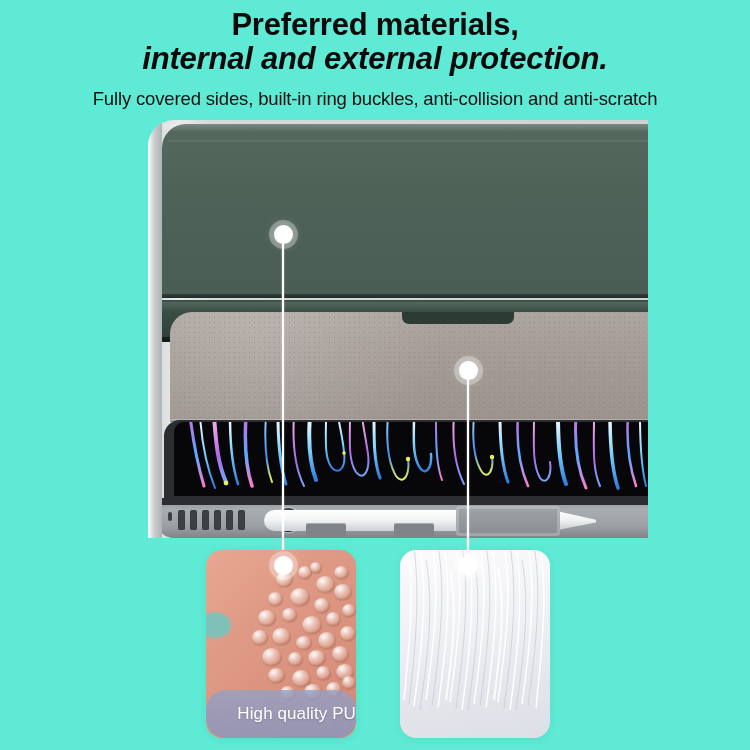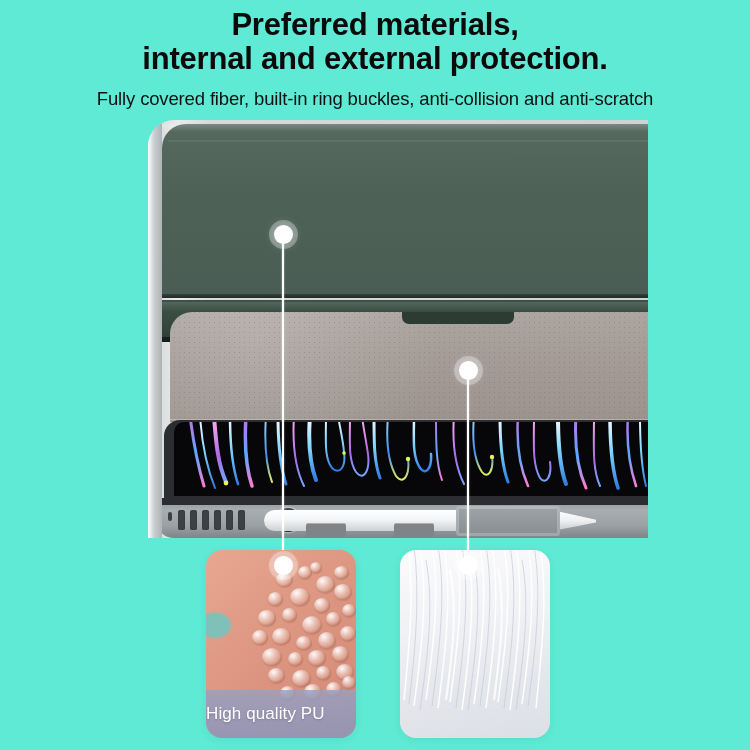--- a/index.html
+++ b/index.html
@@ -10,21 +10,21 @@
     -webkit-font-smoothing:antialiased;
   }
   #stage{position:absolute;left:0;top:0;width:750px;height:750px;background:#5eead4;overflow:hidden;}
 
   
   .headline{
     position:absolute;left:0;top:8px;width:750px;text-align:center;
     font-size:31px;line-height:34px;font-weight:bold;color:#0b0b0b;
     letter-spacing:-0.2px;
   }
-  .headline .l2{display:block;}
+  .headline .l2{display:block;font-style:italic;}
   .subhead{
     position:absolute;left:0;top:88px;width:750px;text-align:center;
     font-size:18.5px;line-height:22px;font-weight:normal;color:#111;
     letter-spacing:-0.15px;
   }
 
   
   .product{
     position:absolute;left:148px;top:120px;width:500px;height:420px;
   }
@@ -169,23 +169,24 @@
   }
 
   
   .card{
     position:absolute;width:150px;height:188px;border-radius:16px;overflow:hidden;
     box-shadow:0 2px 10px rgba(0,0,0,.06);
   }
   .card .tex{position:absolute;left:0;top:0;width:100%;height:100%;}
   .card .band{
     position:absolute;left:0;bottom:0;width:100%;height:48px;
-    display:flex;align-items:center;justify-content:flex-start;
+    display:flex;align-items:center;justify-content:flex-end;
     color:#ffffff;font-size:17px;letter-spacing:.1px;
     text-shadow:0 1px 2px rgba(60,70,90,.35);
+    border-radius:20px;
   }
 
   
   .pu-bg{
     background:
       radial-gradient(ellipse at 6% 40%,#7fc0b8 0%,#7fc0b8 7%,rgba(127,192,184,0) 9%),
       linear-gradient(135deg,#e8a792 0%,#df9a85 35%,#d9907c 70%,#cf8773 100%);
   }
   .bead{
     position:absolute;border-radius:50%;
@@ -202,21 +203,21 @@
 </style>
 </head>
 <body>
 
 <div id="stage">
 
   <div class="headline">
     <span>Preferred materials,</span>
     <span class="l2">internal and external protection.</span>
   </div>
-  <div class="subhead">Fully covered fiber, built-in ring buckles, anti-collision and anti-scratch</div>
+  <div class="subhead">Fully covered sides, built-in ring buckles, anti-collision and anti-scratch</div>
 
   <div class="product">
 
     <div class="shell">
 
       <div class="green-top">
         <div class="hl"></div>
         <div class="crease"></div>
         <div class="edge"></div>
       </div>

